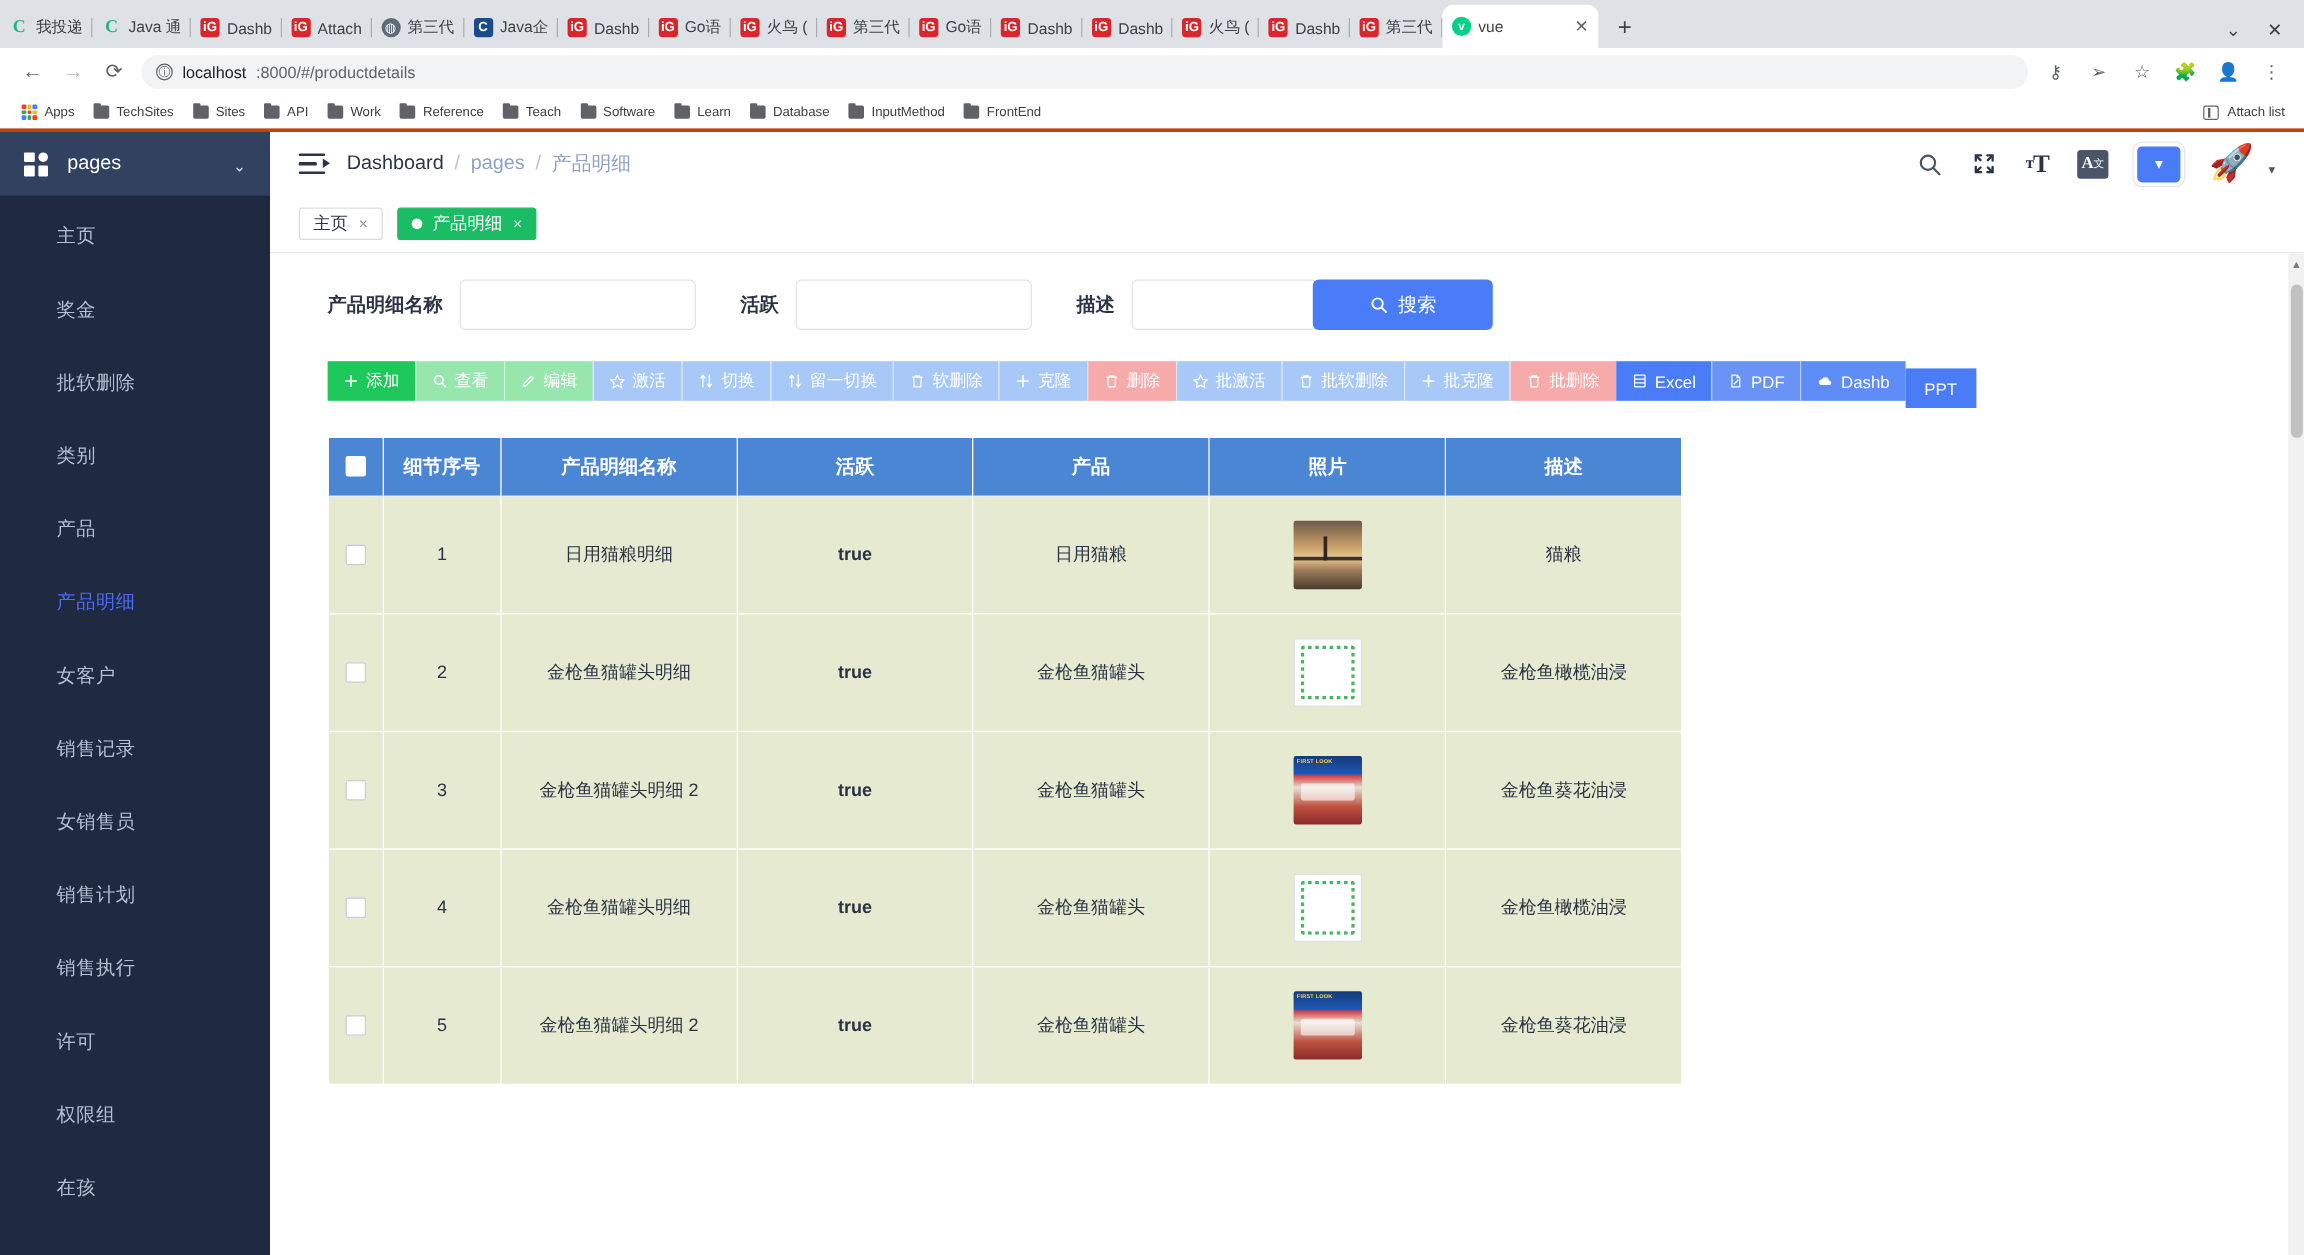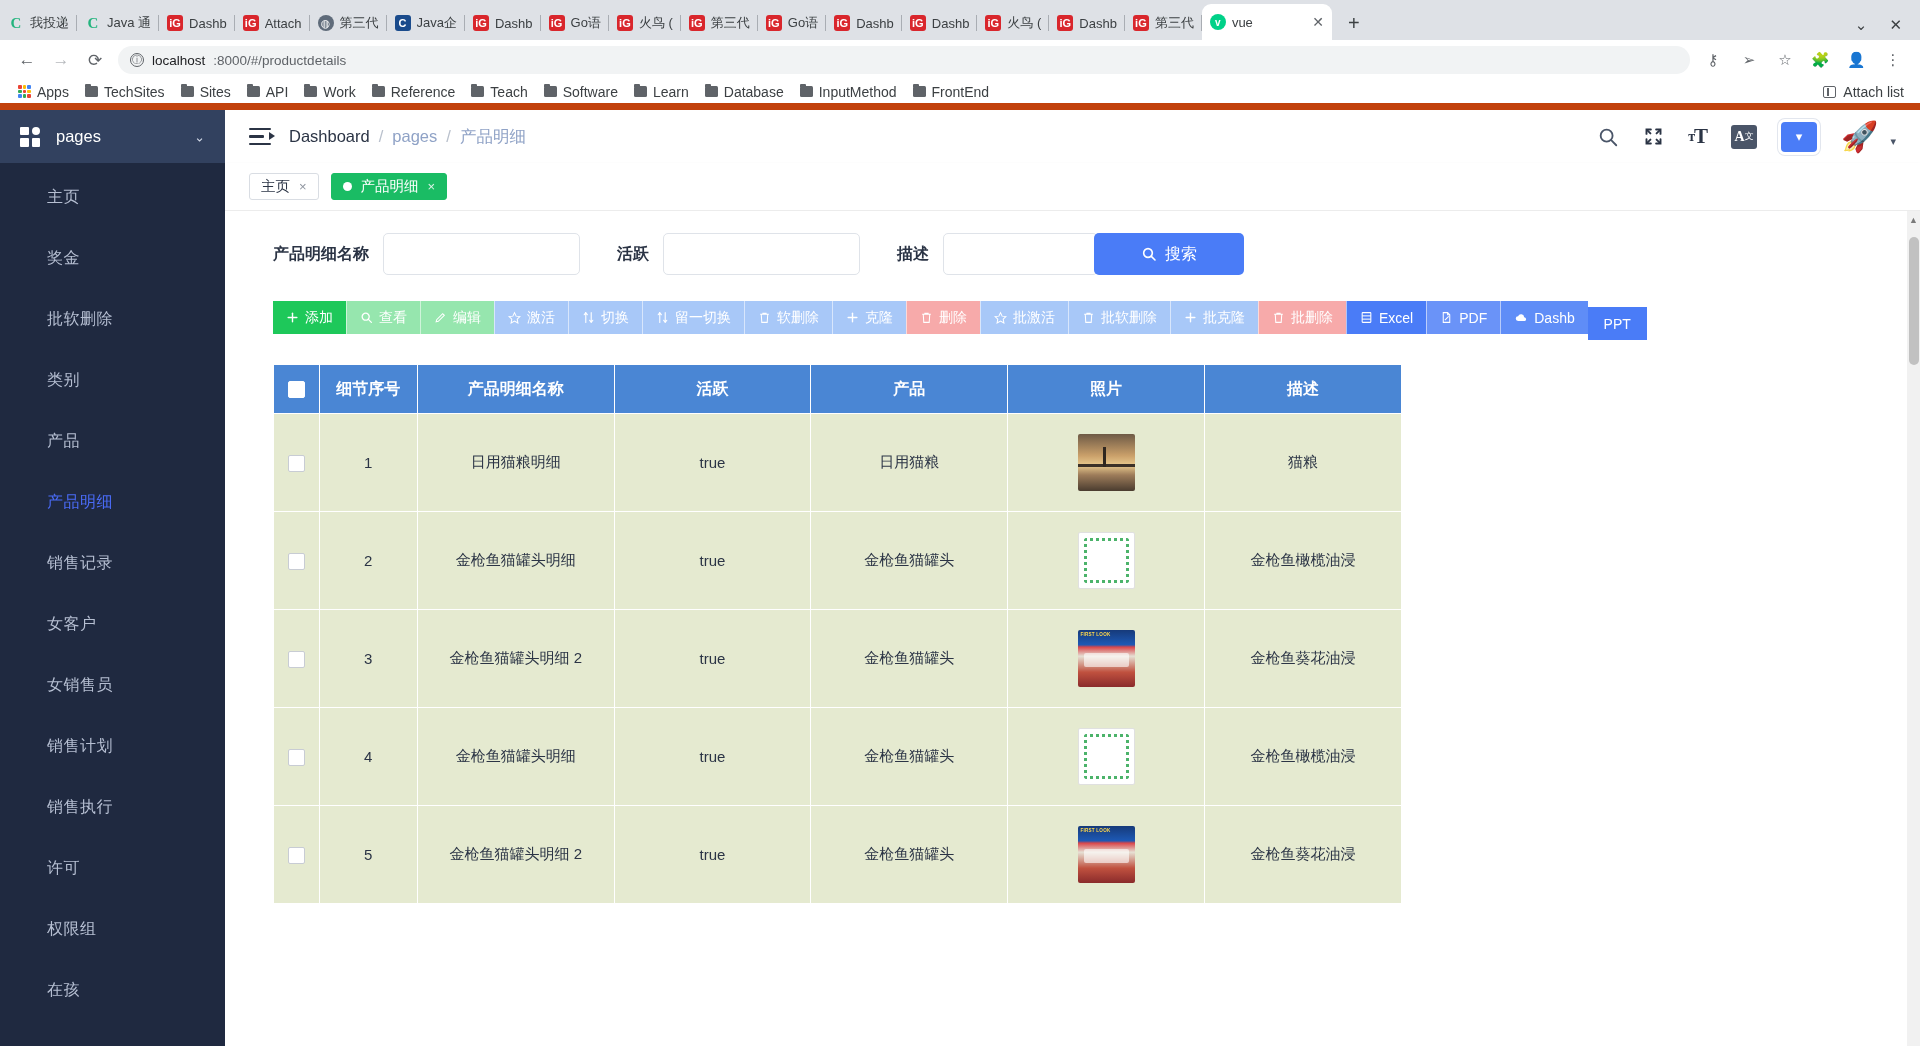--- a/index.html
+++ b/index.html
@@ -66,22 +66,22 @@
   }
   .omnibox .info { width:14px; height:14px; border:1.3px solid #5f6368;
      border-radius:50%; font-size:10px; display:flex; align-items:center;
      justify-content:center; color:#5f6368; flex:0 0 14px; }
   .url-host { color:#202124; }
   .url-rest { color:#5f6368; }
   .navright { display:flex; align-items:center; gap:2px; }
 
   .bookmarks {
     height:30px; background:#fff; display:flex; align-items:center;
-    gap:0; padding:0 10px; flex:0 0 30px; border-bottom:7px solid #c2410c;
-    font-size:14px; color:#3c4043;
+    gap:0; padding:0 10px; flex:0 0 30px; border-bottom:3px solid #c2410c;
+    font-size:11px; color:#3c4043;
   }
   .bm { display:flex; align-items:center; gap:6px; padding:3px 8px; white-space:nowrap; }
   .bm .folder {
     width:13px; height:11px; background:#5f6368; border-radius:1.5px; position:relative;
     flex:0 0 13px;
   }
   .bm .folder::before {
     content:""; position:absolute; top:-2.5px; left:0; width:6px; height:3px;
     background:#5f6368; border-radius:1px 1px 0 0;
   }
@@ -210,21 +210,21 @@
     background:#4a86d4; color:#fff; font-size:16px; font-weight:bold;
     height:49px; border:1px solid #fff; text-align:center;
   }
   table.grid td {
     background:#e5ead0; border:1px solid #fff; text-align:center;
     font-size:15px; color:#2b3445; height:98px;
   }
   .c-chk   { width:46px; }
   .c-no    { width:100px; }
   .c-name  { width:200px; }
-  .c-act   { width:200px; }
+  .c-act   { width:200px;font-weight:bold; }
   .c-prod  { width:200px; }
   .c-photo { width:200px; }
   .c-desc  { width:200px; }
   .c-tail  { width:480px; background:#fff !important; border:none !important; }
   th.c-tail { background:#fff !important; border:none !important; }
   .chk {
     width:17px; height:17px; border:1px solid #c8ccd4; border-radius:2px;
     background:#fff; display:inline-block; vertical-align:middle;
   }
   th .chk { border-color:#fff; }
@@ -447,24 +447,24 @@
           <div class="side-item">
             <span>类别</span>
           </div>
           <div class="side-item">
             <span>产品</span>
           </div>
           <div class="side-item active">
             <span>产品明细</span>
           </div>
           <div class="side-item">
+            <span>女客户</span>
+          </div>
+          <div class="side-item">
             <span>销售记录</span>
-          </div>
-          <div class="side-item">
-            <span>女客户</span>
           </div>
           <div class="side-item">
             <span>女销售员</span>
           </div>
           <div class="side-item">
             <span>销售计划</span>
           </div>
           <div class="side-item">
             <span>销售执行</span>
           </div>

